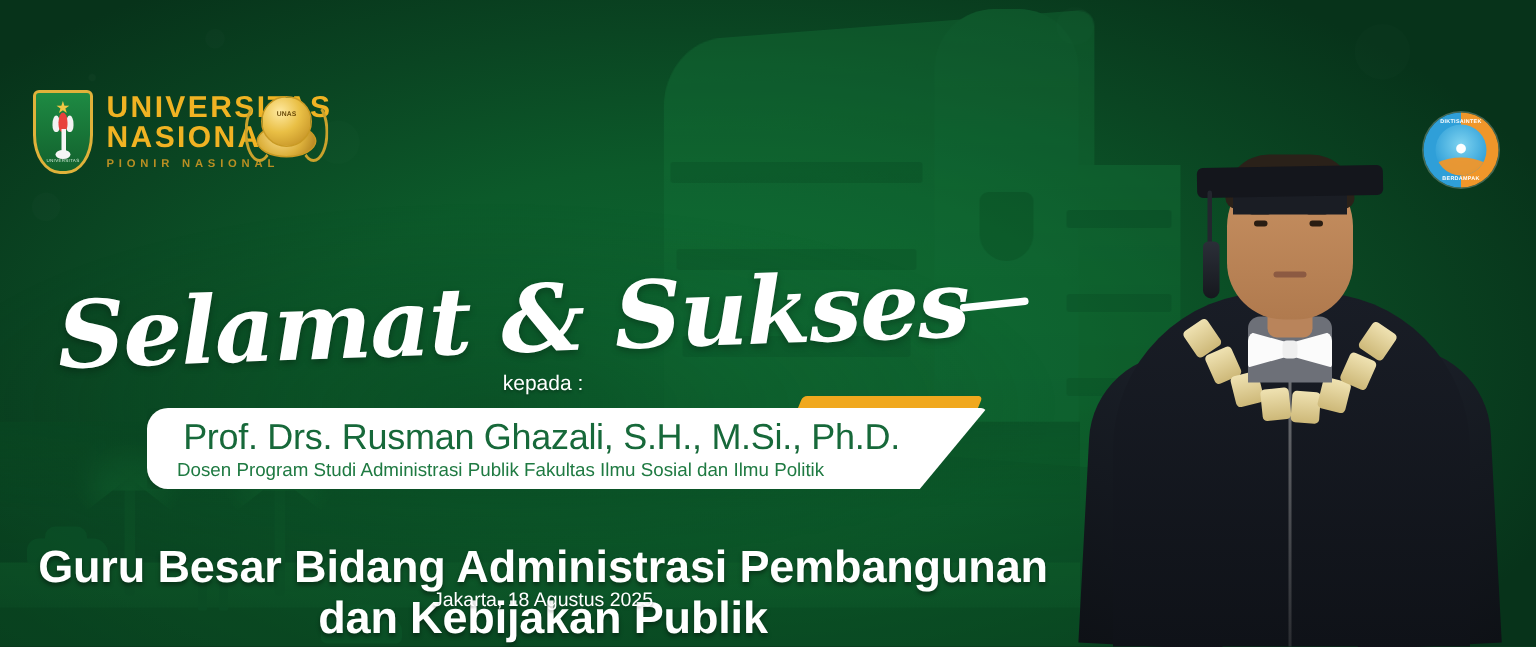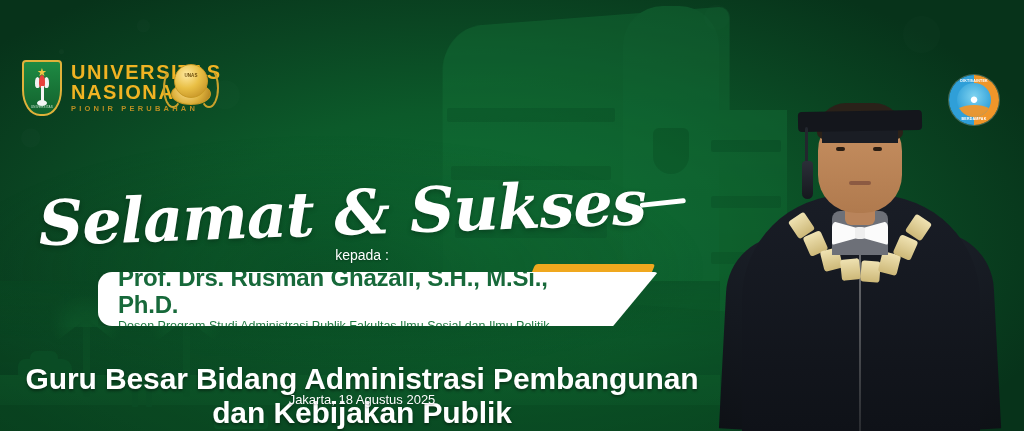--- a/index.html
+++ b/index.html
@@ -261,22 +261,22 @@
   .nameplate{
     position:absolute; left:0; top:4px; width:560px; height:54px;
     background:#ffffff;
     border-radius:14px 4px 4px 14px;
     clip-path:polygon(0 0, 100% 0, 92% 100%, 0 100%);
     display:flex; flex-direction:column; justify-content:center;
     padding-left:20px; padding-right:54px;
     box-shadow:0 2px 6px rgba(0,0,0,.25);
   }
   .np-name{
-    font-size:24px; font-weight:bold; color:#17693a; letter-spacing:-.2px;
-    line-height:27px; text-align:left;
+    font-size:24px; font-weight:normal; color:#17693a; letter-spacing:-.2px;
+    line-height:27px; text-align:center;
   }
   .np-sub{
     font-size:12.5px; color:#1f7a42; line-height:16px; text-align:left;
   }
 
   .line-atas{
     position:absolute; top:341px; left:0; width:724px;
     font-size:14px; color:#ffffff;
     text-shadow:0 1px 2px rgba(0,0,0,.35);
   }
@@ -448,21 +448,21 @@
         <div class="flame3"></div>
         <div class="flame"></div>
         <div class="stem"></div>
         <div class="base"></div>
       </div>
       <div class="ribbon">UNIVERSITAS NASIONAL</div>
     </div>
     <div class="wordmark">
       <div class="wm1">UNIVERSITAS</div>
       <div class="wm2">NASIONAL</div>
-      <div class="wm3">PIONIR PERUBAHAN</div>
+      <div class="wm3">PIONIR NASIONAL</div>
     </div>
   </div>
 
   <div class="medal">
     <div class="wreathL"></div>
     <div class="wreathR"></div>
     <div class="disc2"></div>
     <div class="disc"></div>
     <div class="label">UNAS</div>
   </div>

